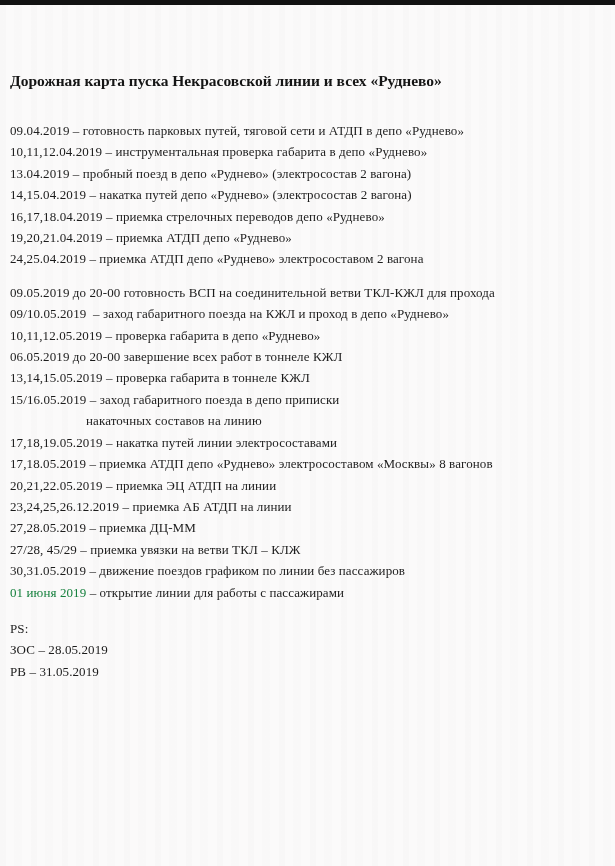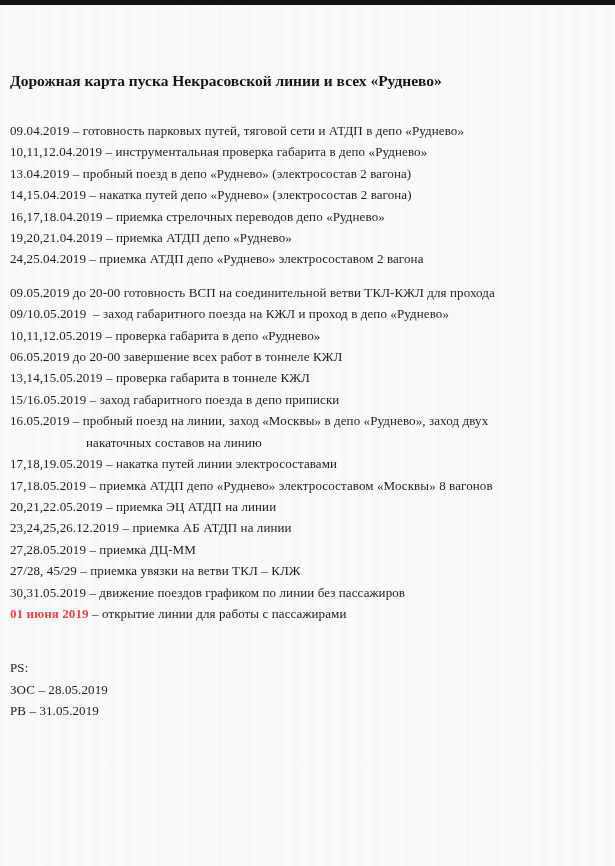--- a/index.html
+++ b/index.html
@@ -38,34 +38,34 @@
     white-space: pre;
     color: #151515;
   }
   .doc-section {
     margin: 0;
   }
   .doc-section[data-name="may-block"] {
     margin-top: 12px;
   }
   .doc-section[data-name="ps-block"] {
-    margin-top: 33px;
+    margin-top: 15px;
   }
   .doc-line {
     font-size: 13px;
     line-height: 21.4px;
     white-space: pre;
     letter-spacing: 0.1px;
   }
   .doc-line.indent {
     padding-left: 76px;
   }
   .doc-line b {
-    font-weight: bold;
-    color: #ef4444;
+    font-weight: normal;
+    color: #15803d;
   }
 </style>
 </head>
 <body>
 
 <div class="top-bar" data-name="scan-top-edge-bar"></div>
 
 <div class="doc" data-name="scanned-document-page">
   <div class="doc-title" data-name="document-title">Дорожная карта пуска Некрасовской линии и всех «Руднево»</div>
   <div data-name="document-body">
@@ -78,21 +78,20 @@
         <div class="doc-line" data-name="document-line">19,20,21.04.2019 – приемка АТДП депо «Руднево»</div>
         <div class="doc-line" data-name="document-line">24,25.04.2019 – приемка АТДП депо «Руднево» электросоставом 2 вагона</div>
       </div>
       <div class="doc-section" data-name="may-block">
         <div class="doc-line" data-name="document-line">09.05.2019 до 20-00 готовность ВСП на соединительной ветви ТКЛ-КЖЛ для прохода</div>
         <div class="doc-line" data-name="document-line">09/10.05.2019  – заход габаритного поезда на КЖЛ и проход в депо «Руднево»</div>
         <div class="doc-line" data-name="document-line">10,11,12.05.2019 – проверка габарита в депо «Руднево»</div>
         <div class="doc-line" data-name="document-line">06.05.2019 до 20-00 завершение всех работ в тоннеле КЖЛ</div>
         <div class="doc-line" data-name="document-line">13,14,15.05.2019 – проверка габарита в тоннеле КЖЛ</div>
         <div class="doc-line" data-name="document-line">15/16.05.2019 – заход габаритного поезда в депо приписки</div>
-        <div class="doc-line" data-name="document-line">16.05.2019 – пробный поезд на линии, заход «Москвы» в депо «Руднево», заход двух</div>
         <div class="doc-line indent" data-name="document-line">накаточных составов на линию</div>
         <div class="doc-line" data-name="document-line">17,18,19.05.2019 – накатка путей линии электросоставами</div>
         <div class="doc-line" data-name="document-line">17,18.05.2019 – приемка АТДП депо «Руднево» электросоставом «Москвы» 8 вагонов</div>
         <div class="doc-line" data-name="document-line">20,21,22.05.2019 – приемка ЭЦ АТДП на линии</div>
         <div class="doc-line" data-name="document-line">23,24,25,26.12.2019 – приемка АБ АТДП на линии</div>
         <div class="doc-line" data-name="document-line">27,28.05.2019 – приемка ДЦ-ММ</div>
         <div class="doc-line" data-name="document-line">27/28, 45/29 – приемка увязки на ветви ТКЛ – КЛЖ</div>
         <div class="doc-line" data-name="document-line">30,31.05.2019 – движение поездов графиком по линии без пассажиров</div>
         <div class="doc-line" data-name="document-line"><b data-name="bold-date">01 июня 2019</b> – открытие линии для работы с пассажирами</div>
       </div>

